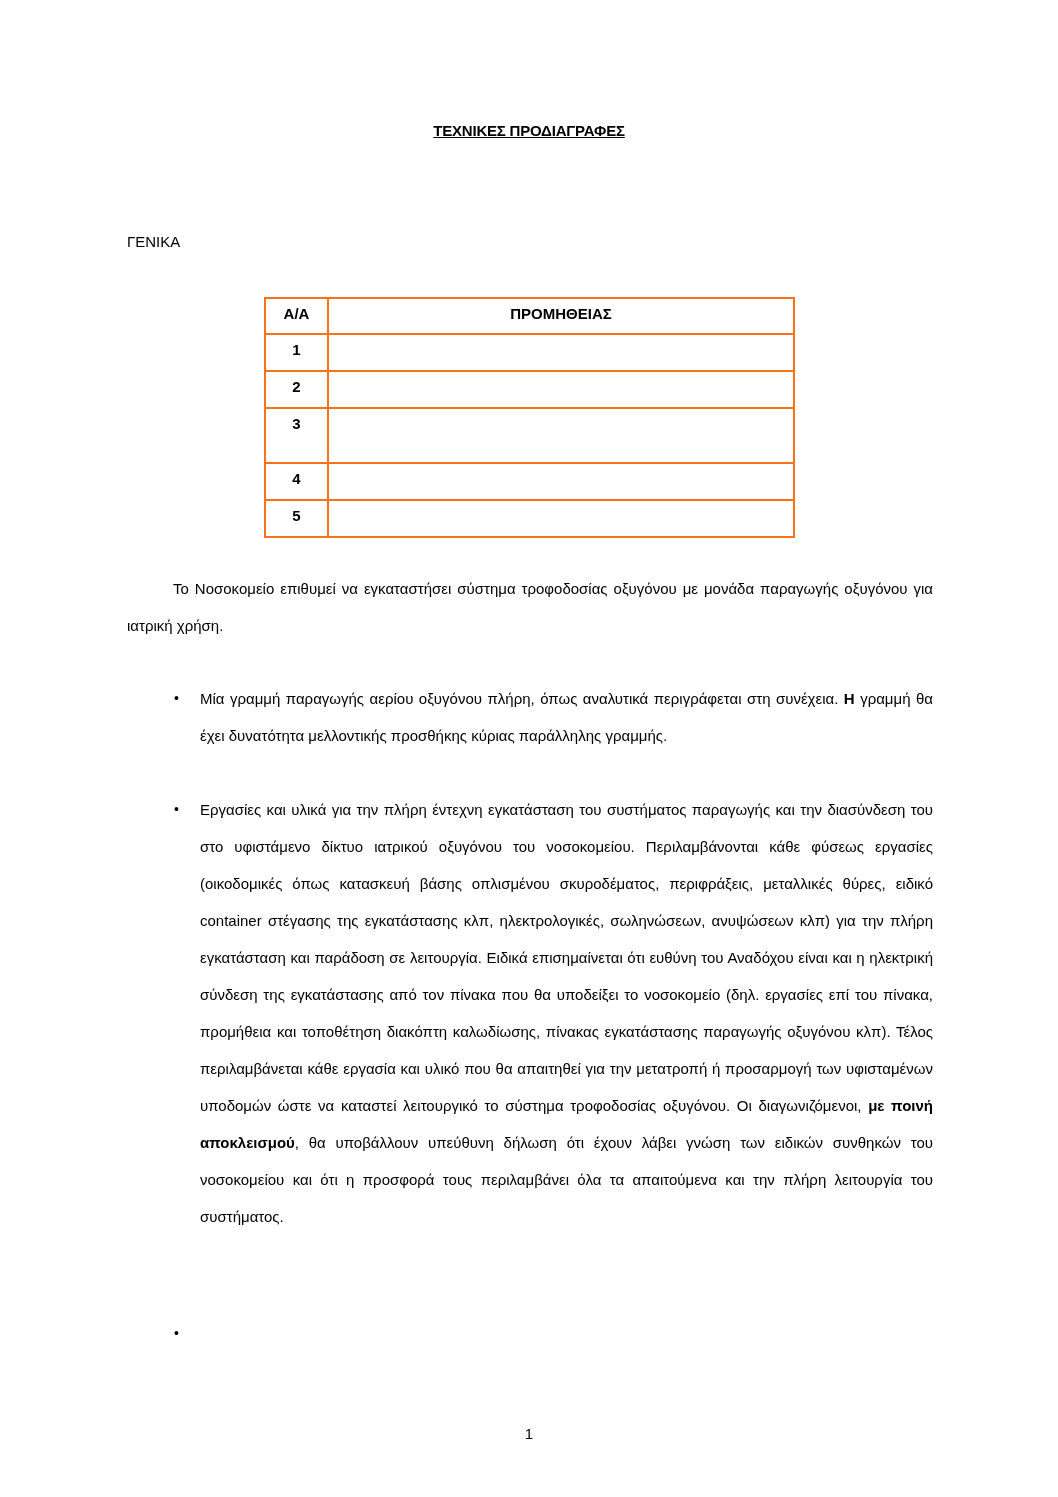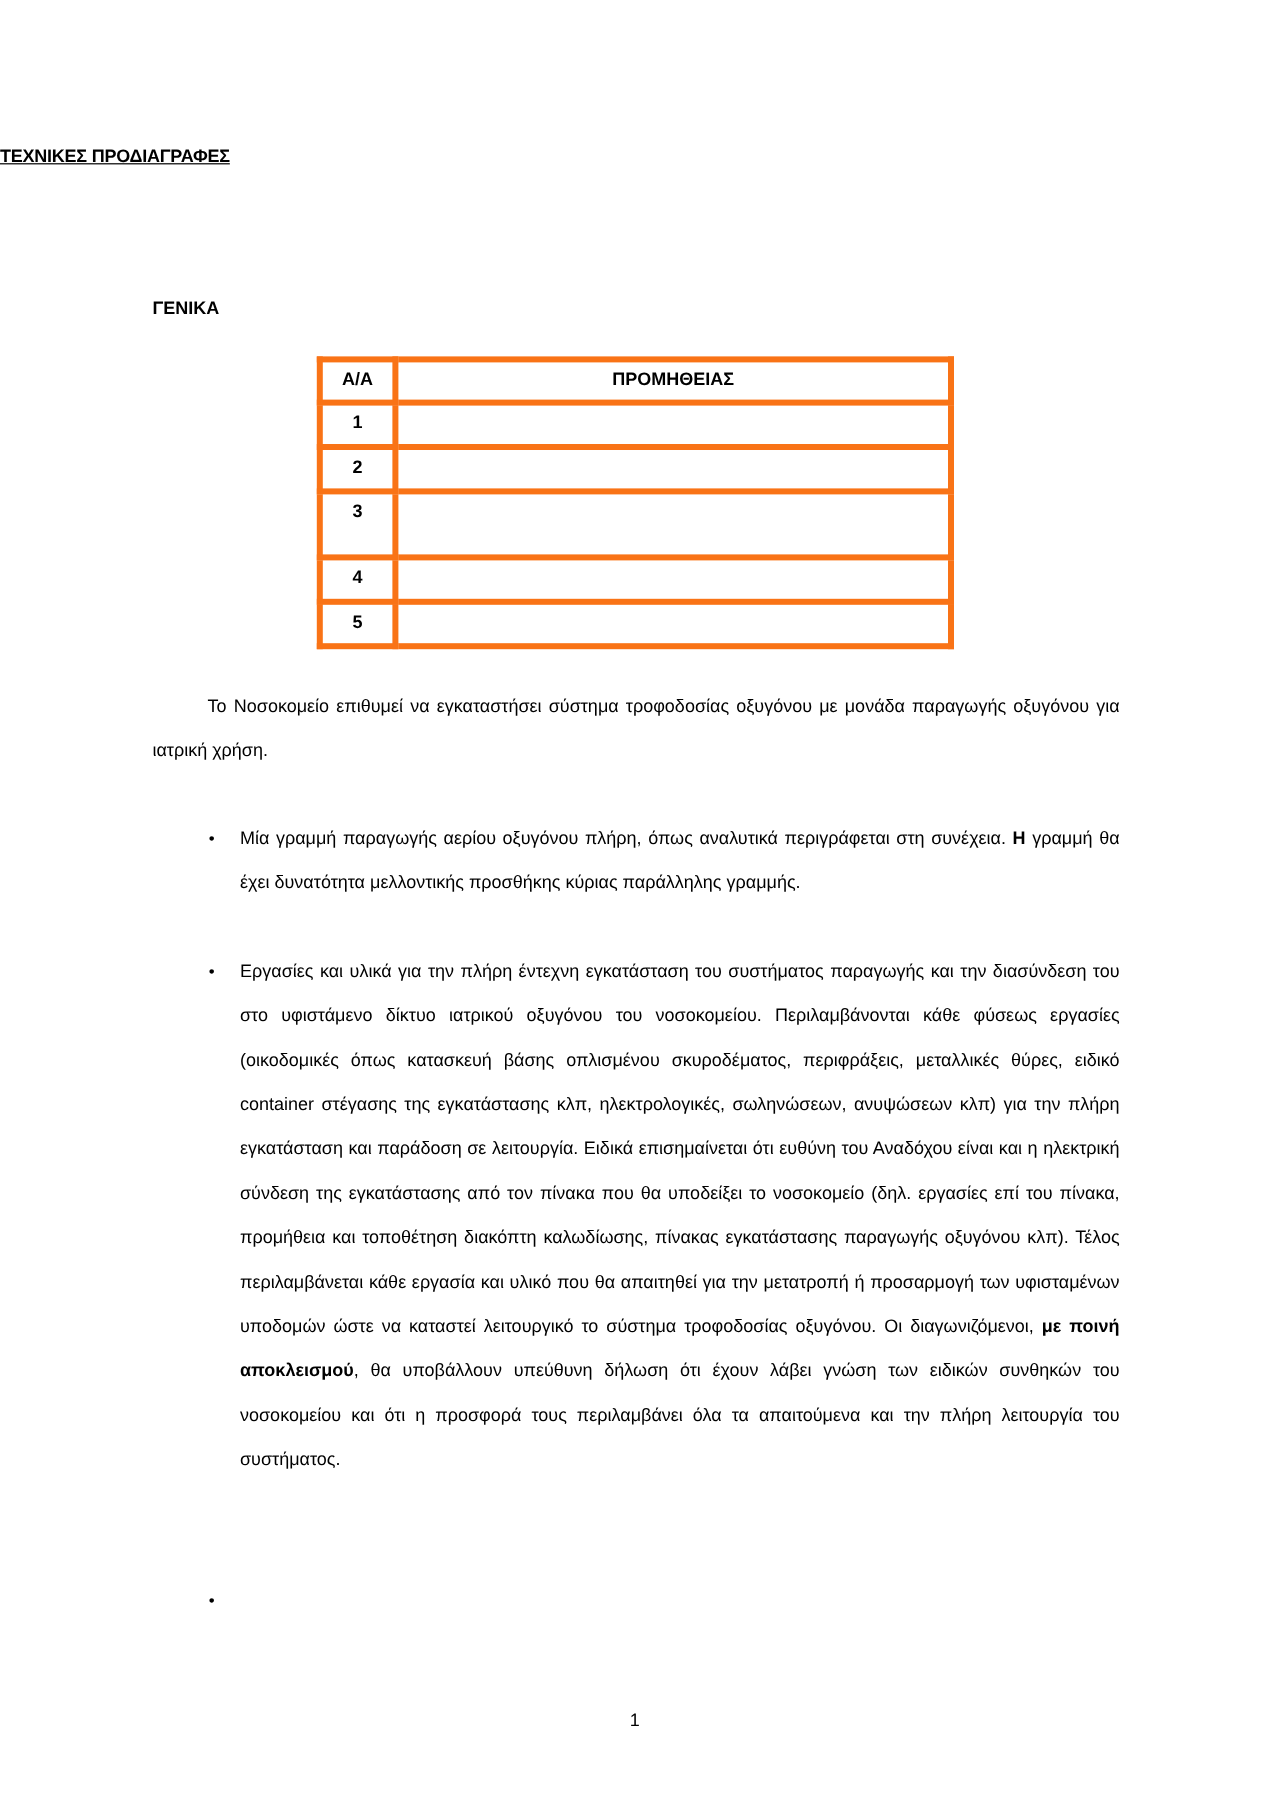--- a/index.html
+++ b/index.html
@@ -17,49 +17,48 @@
     }
     .page {
       position: absolute;
       left: 0; top: 0;
       width: 1058px; height: 1497px;
       background: #ffffff;
     }
     .title {
       position: absolute;
       left: 0; width: 1058px;
-      text-align: left;
+      text-align: center;
       font-weight: bold;
       text-decoration: underline;
       font-size: 15px;
       letter-spacing: -0.2px;
     }
     .title-1 { top: 122px; }
     .title-2 { top: 160px; }
     .heading {
       position: absolute;
       left: 127px; top: 233px;
-      font-weight: bold;
+      font-weight: normal;
       font-size: 15px;
-      margin-top: 16px;
     }
     .intro {
       position: absolute;
       left: 173px; top: 270px;
       font-size: 15px;
     }
     table.hospitals {
       position: absolute;
       left: 264px; top: 297px;
       width: 531px;
       border-collapse: collapse;
       font-size: 15px;
     }
     table.hospitals td, table.hospitals th {
-      border: 5px solid #f97316;
+      border: 2px solid #f97316;
       padding: 0;
       vertical-align: top;
       font-weight: bold;
       text-align: center;
     }
     table.hospitals th { height: 36px; padding-top: 6px; box-sizing: border-box; }
     table.hospitals td { height: 37px; padding-top: 6px; box-sizing: border-box; }
     table.hospitals tr.tall td { height: 55px; }
     table.hospitals tr + tr td { border-top-width: 2px; }
     table.hospitals .col-aa { width: 63px; }

